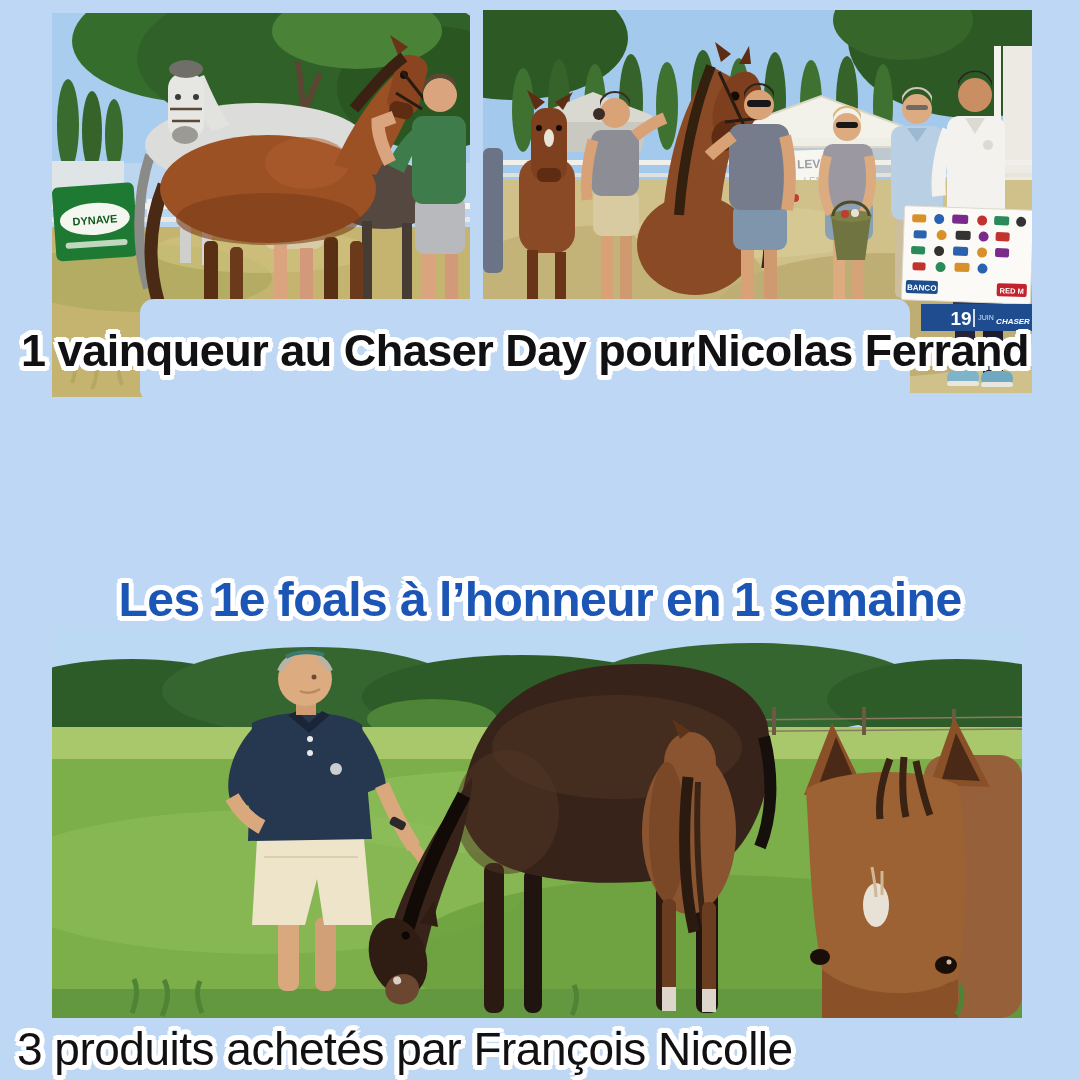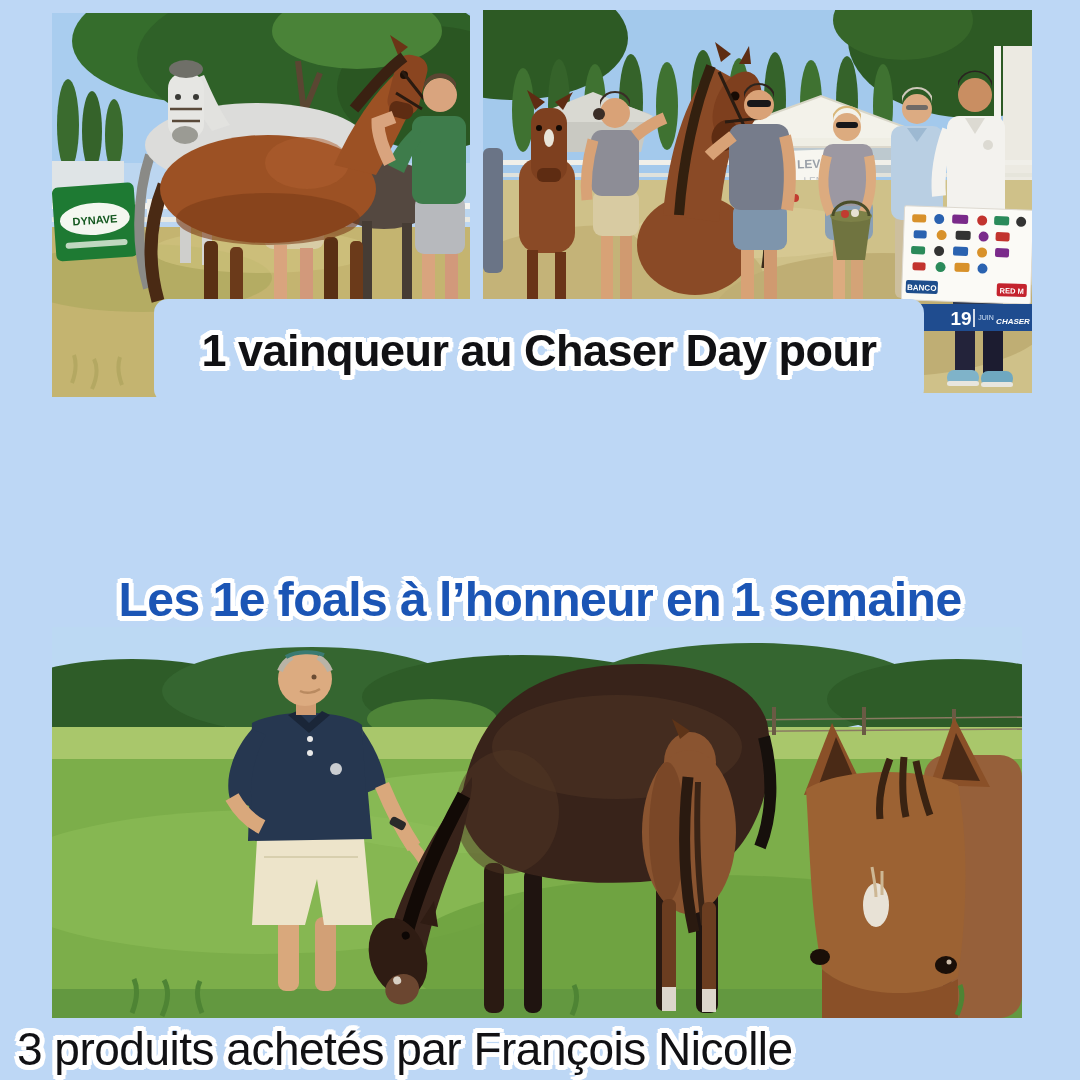--- a/index.html
+++ b/index.html
@@ -7,21 +7,21 @@
     position:relative;width:1080px;height:1080px;overflow:hidden;
     background:#bdd7f5;
     font-family:"Liberation Sans",sans-serif;
   }
   .abs{position:absolute;}
   svg{display:block;}
   svg text{font-family:"Liberation Sans",sans-serif;}
 
   
   .caption-box{
-    left:154px;top:299px;width:770px;height:104px;
+    left:140px;top:299px;width:770px;height:104px;
     background:#bdd7f5;border-radius:14px;
     display:flex;flex-direction:row;align-items:center;justify-content:center;
   }
   .top-caption-line{
     font-size:45px;font-weight:700;line-height:48px;color:#111114;
     letter-spacing:-0.5px;white-space:nowrap;
   }
   .outline-w{
     text-shadow:
       5px 0 0 #fff,-5px 0 0 #fff,0 5px 0 #fff,0 -5px 0 #fff,
@@ -312,20 +312,21 @@
       <rect x="500" y="321" width="20" height="44" fill="#1c1c30"></rect>
       <rect x="464" y="360" width="32" height="15" rx="7" fill="#7fb3c9"></rect>
       <rect x="498" y="361" width="32" height="15" rx="7" fill="#6fa8c0"></rect>
       <rect x="464" y="371" width="32" height="5" rx="2.5" fill="#e8e6de"></rect>
       <rect x="498" y="372" width="32" height="5" rx="2.5" fill="#e8e6de"></rect>
     </g>
   </svg>
 
   <div class="abs caption-box">
     <div class="top-caption-line outline-w">1 vainqueur au Chaser Day pour</div>
+    <div class="top-caption-line outline-w">Nicolas Ferrand</div>
   </div>
 
 
   <div class="abs subtitle outline-w">Les 1e foals à l’honneur en 1 semaine</div>
 
   <svg class="abs" style="left:52px;top:627px;" width="970" height="391" viewBox="0 0 970 391" role="img" aria-label="Man in navy polo standing in a pasture with a dark bay mare and foals">
     <rect width="970" height="100" fill="#bcd9f3"></rect>
     <g>
       <ellipse cx="80" cy="72" rx="130" ry="40" fill="#2e5c28"></ellipse>
       <ellipse cx="260" cy="64" rx="150" ry="44" fill="#356630"></ellipse>

